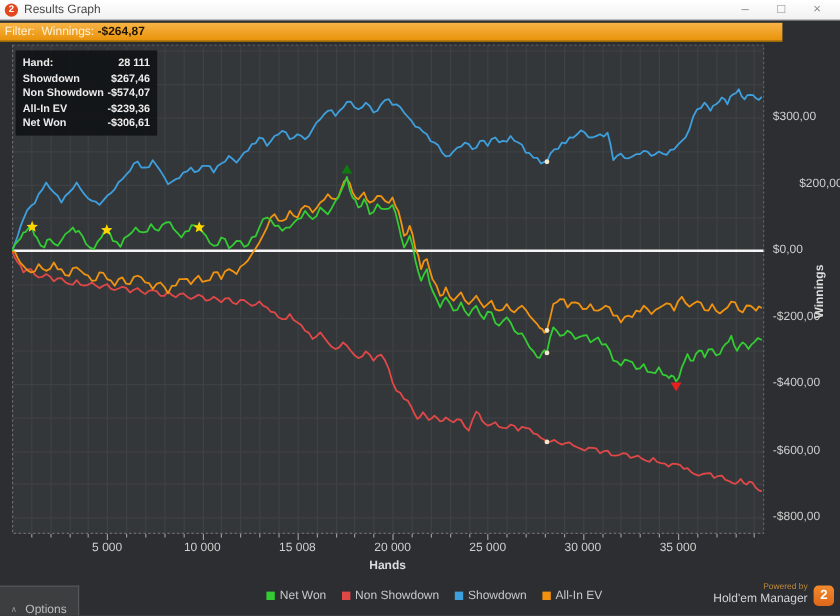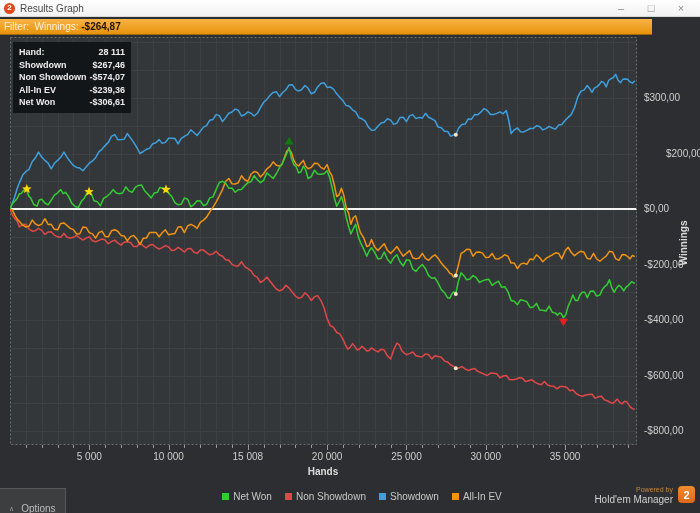--- a/index.html
+++ b/index.html
@@ -47,21 +47,21 @@
   
   .legend{position:absolute;left:0;top:491px;width:700px;display:flex;justify-content:center;
     gap:13px;padding-left:24px;font-size:10px;color:#c8c8c8;align-items:center;}
   .legend-item{display:flex;align-items:center;gap:4px;cursor:default;}
   .legend-swatch{width:7px;height:7px;display:inline-block;}
   
   .options-btn{position:absolute;left:0;top:488px;width:66px;height:40px;background:#3c3e40;
     border-top:1px solid #55575a;border-right:1px solid #55575a;display:flex;align-items:center;
     gap:7px;padding-left:9px;color:#bdbdbd;font-size:10px;cursor:default;}
   .options-btn .chev{font-size:7px;color:#9a9a9a;line-height:1;}
-  .powered{position:absolute;right:5px;top:486px;display:flex;align-items:flex-start;gap:5px;}
+  .powered{position:absolute;right:5px;top:486px;display:flex;align-items:flex-end;gap:5px;}
   .powered .p-col{display:flex;flex-direction:column;align-items:flex-end;line-height:1.1;}
   .powered .p-by{font-size:7px;color:#c08a3e;}
   .powered .p-brand{font-size:10px;color:#d2d2d2;}
   .badge2{width:17px;height:17px;border-radius:4px;background:linear-gradient(#f28b2e,#dd661a);
     color:#fff;font-weight:bold;font-size:11px;display:flex;align-items:center;justify-content:center;}
 </style>
 </head>
 <body>
 
 <div id="win">

